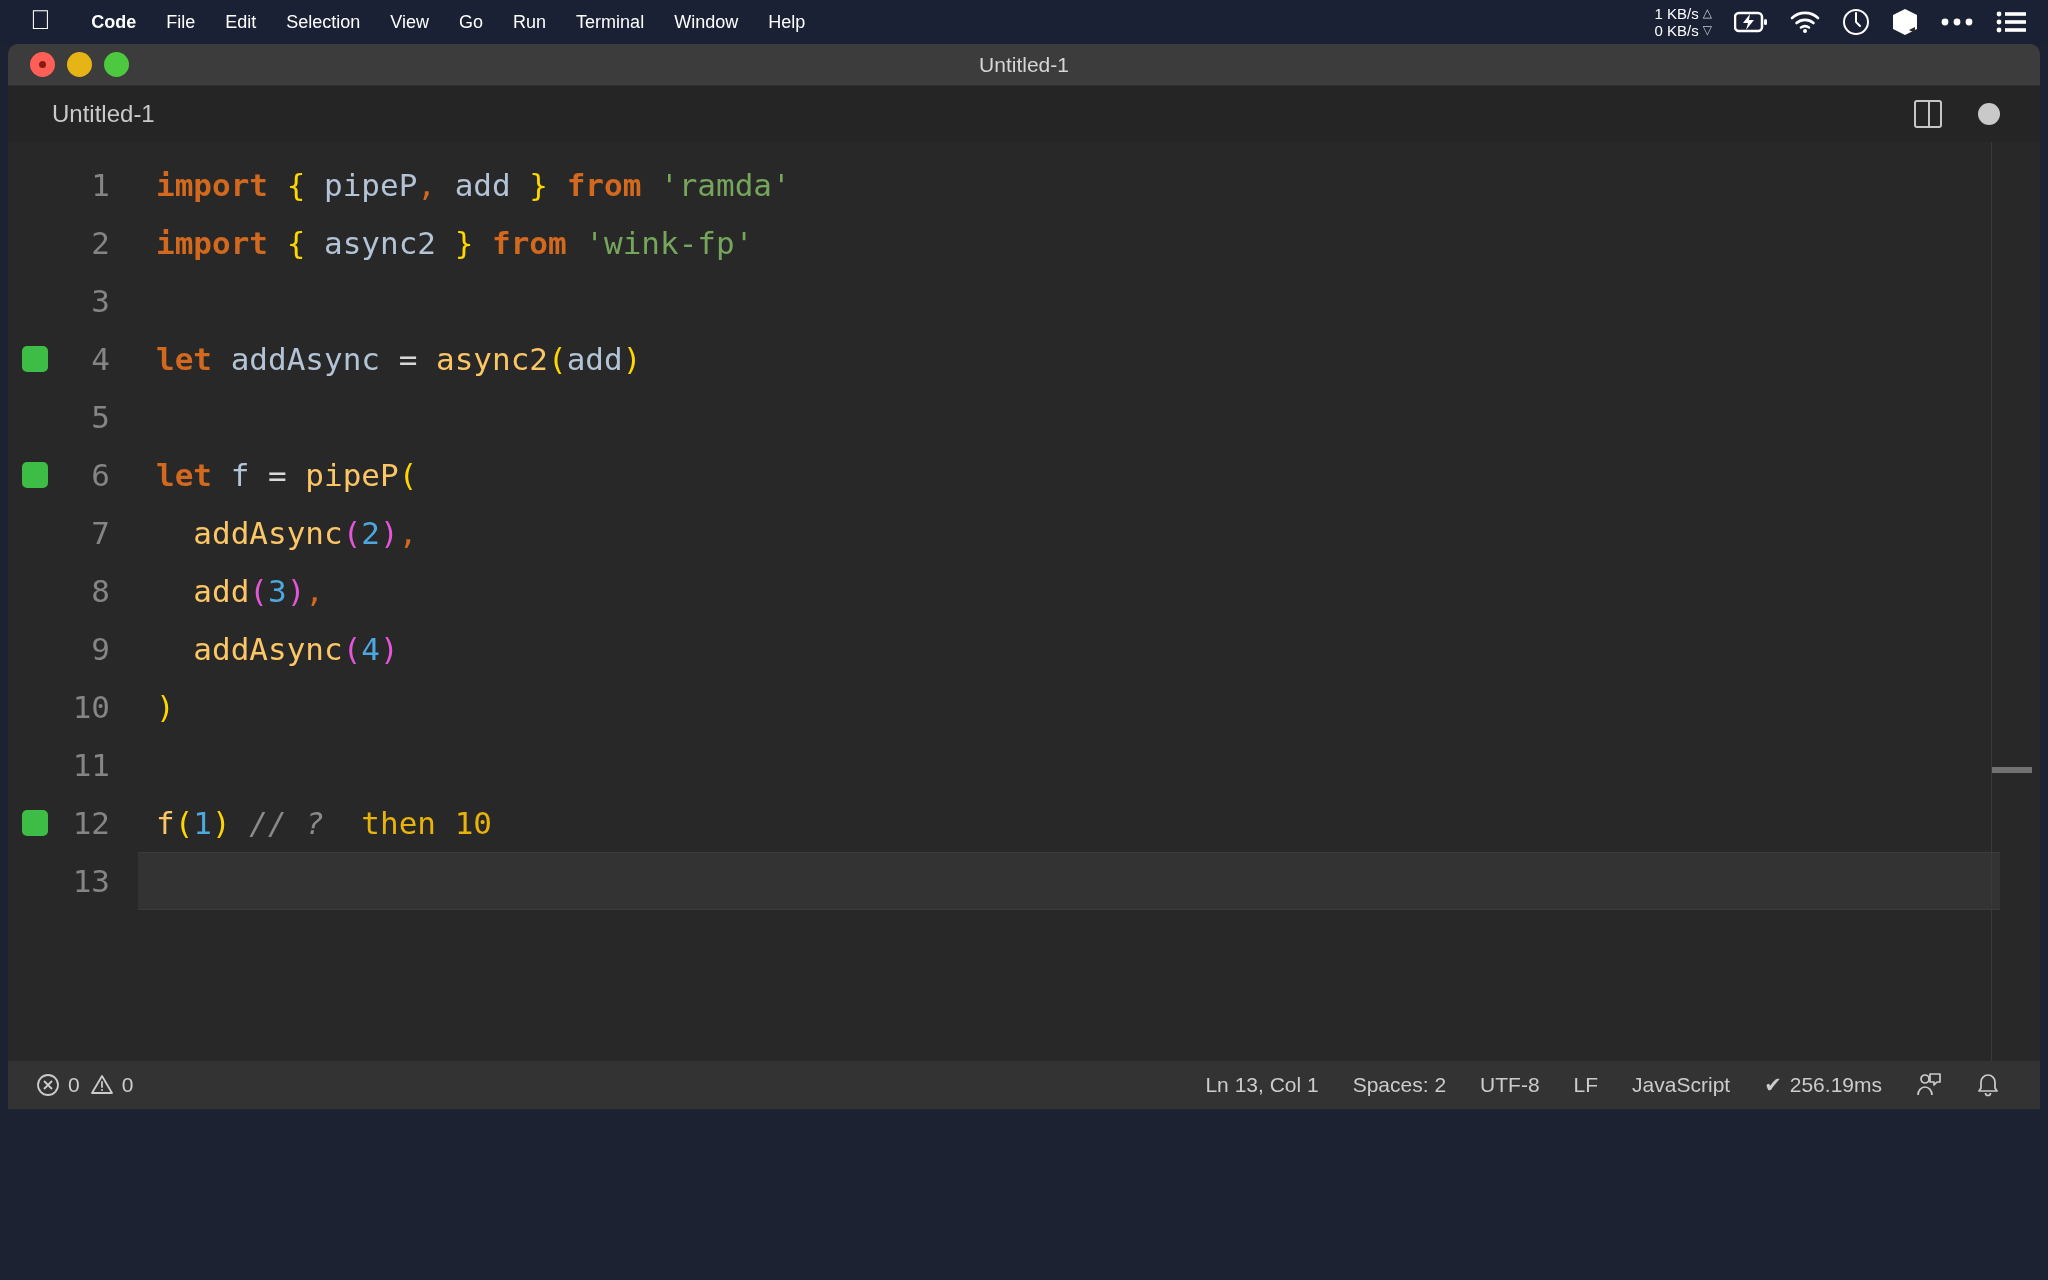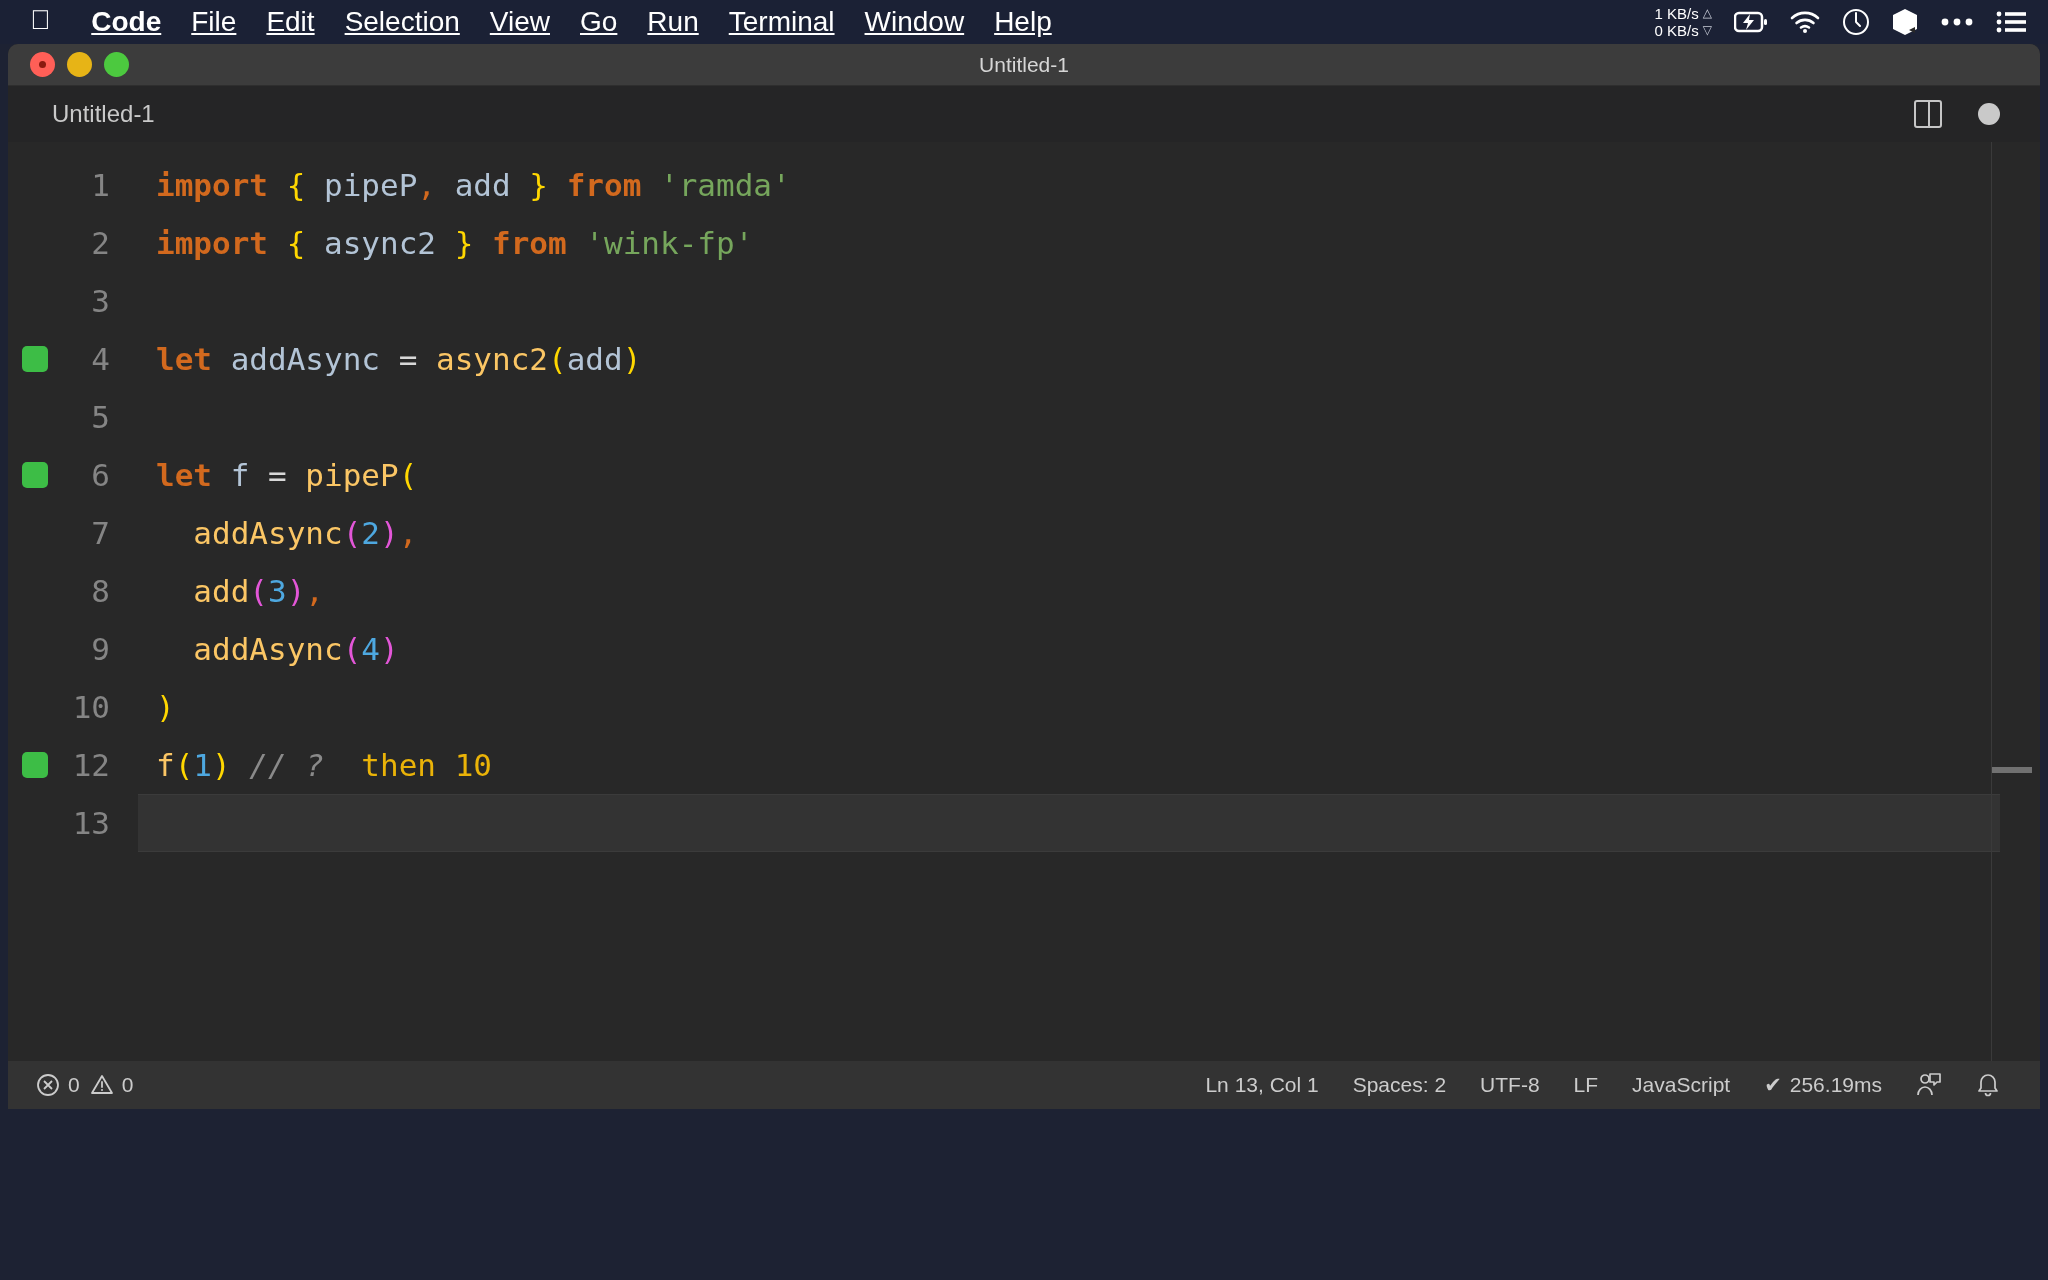--- a/index.html
+++ b/index.html
@@ -16,21 +16,21 @@
     background: #1b2135;
     display: flex; align-items: center;
     color: #ffffff;
   }
   .mb-left { display: flex; align-items: center; height: 44px; padding-left: 30px; }
   .mb-apple {
     font-size: 27px; line-height: 1; margin-right: 26px; color: #fff;
     position: relative; top: -2px;
   }
   .mb-item {
-    font-size: 28px; padding: 0 15px; white-space: nowrap; color: #fff; text-decoration: underline;
+    font-size: 18px; padding: 0 15px; white-space: nowrap; color: #fff;
   }
   .mb-item.bold { font-weight: bold; }
   .mb-right {
     margin-left: auto; display: flex; align-items: center; height: 44px;
     padding-right: 22px; gap: 22px;
   }
   .net-speed {
     display: flex; align-items: flex-start; gap: 4px;
     font-size: 15px; line-height: 17px; color: #fff;
   }
@@ -245,20 +245,21 @@
         <div class="line"><span class="lineno">1</span><span class="code-cell"><span class="tok kw">import</span><span class="tok op"> </span><span class="tok brace">{</span><span class="tok op"> </span><span class="tok ident">pipeP</span><span class="tok punct">,</span><span class="tok op"> </span><span class="tok ident">add</span><span class="tok op"> </span><span class="tok brace">}</span><span class="tok op"> </span><span class="tok kw">from</span><span class="tok op"> </span><span class="tok str">'ramda'</span></span></div>
         <div class="line"><span class="lineno">2</span><span class="code-cell"><span class="tok kw">import</span><span class="tok op"> </span><span class="tok brace">{</span><span class="tok op"> </span><span class="tok ident">async2</span><span class="tok op"> </span><span class="tok brace">}</span><span class="tok op"> </span><span class="tok kw">from</span><span class="tok op"> </span><span class="tok str">'wink-fp'</span></span></div>
         <div class="line"><span class="lineno">3</span><span class="code-cell"></span></div>
         <div class="line"><span class="gutter-mark"></span><span class="lineno">4</span><span class="code-cell"><span class="tok kw">let</span><span class="tok op"> </span><span class="tok ident">addAsync</span><span class="tok op"> </span><span class="tok op">=</span><span class="tok op"> </span><span class="tok fn">async2</span><span class="tok paren1">(</span><span class="tok ident">add</span><span class="tok paren1">)</span></span></div>
         <div class="line"><span class="lineno">5</span><span class="code-cell"></span></div>
         <div class="line"><span class="gutter-mark"></span><span class="lineno">6</span><span class="code-cell"><span class="tok kw">let</span><span class="tok op"> </span><span class="tok ident">f</span><span class="tok op"> </span><span class="tok op">=</span><span class="tok op"> </span><span class="tok fn">pipeP</span><span class="tok paren1">(</span></span></div>
         <div class="line"><span class="lineno">7</span><span class="code-cell"><span class="tok op">  </span><span class="tok fn">addAsync</span><span class="tok paren2">(</span><span class="tok num">2</span><span class="tok paren2">)</span><span class="tok punct">,</span></span></div>
         <div class="line"><span class="lineno">8</span><span class="code-cell"><span class="tok op">  </span><span class="tok fn">add</span><span class="tok paren2">(</span><span class="tok num">3</span><span class="tok paren2">)</span><span class="tok punct">,</span></span></div>
         <div class="line"><span class="lineno">9</span><span class="code-cell"><span class="tok op">  </span><span class="tok fn">addAsync</span><span class="tok paren2">(</span><span class="tok num">4</span><span class="tok paren2">)</span></span></div>
         <div class="line"><span class="lineno">10</span><span class="code-cell"><span class="tok paren1">)</span></span></div>
+        <div class="line"><span class="lineno">11</span><span class="code-cell"></span></div>
         <div class="line"><span class="gutter-mark"></span><span class="lineno">12</span><span class="code-cell"><span class="tok fn">f</span><span class="tok paren1">(</span><span class="tok num">1</span><span class="tok paren1">)</span><span class="tok op"> </span><span class="tok comment">// ?</span><span class="tok op">  </span><span class="tok quokka">then 10</span></span></div>
         <div class="line active"><span class="lineno">13</span><span class="code-cell"></span></div>
       </div>
     <div id="editor-divider"></div>
     <div id="h-scroll"></div>
   </div>
 
   <div id="statusbar">
     <div class="sb-left">
       <span class="sb-item">

